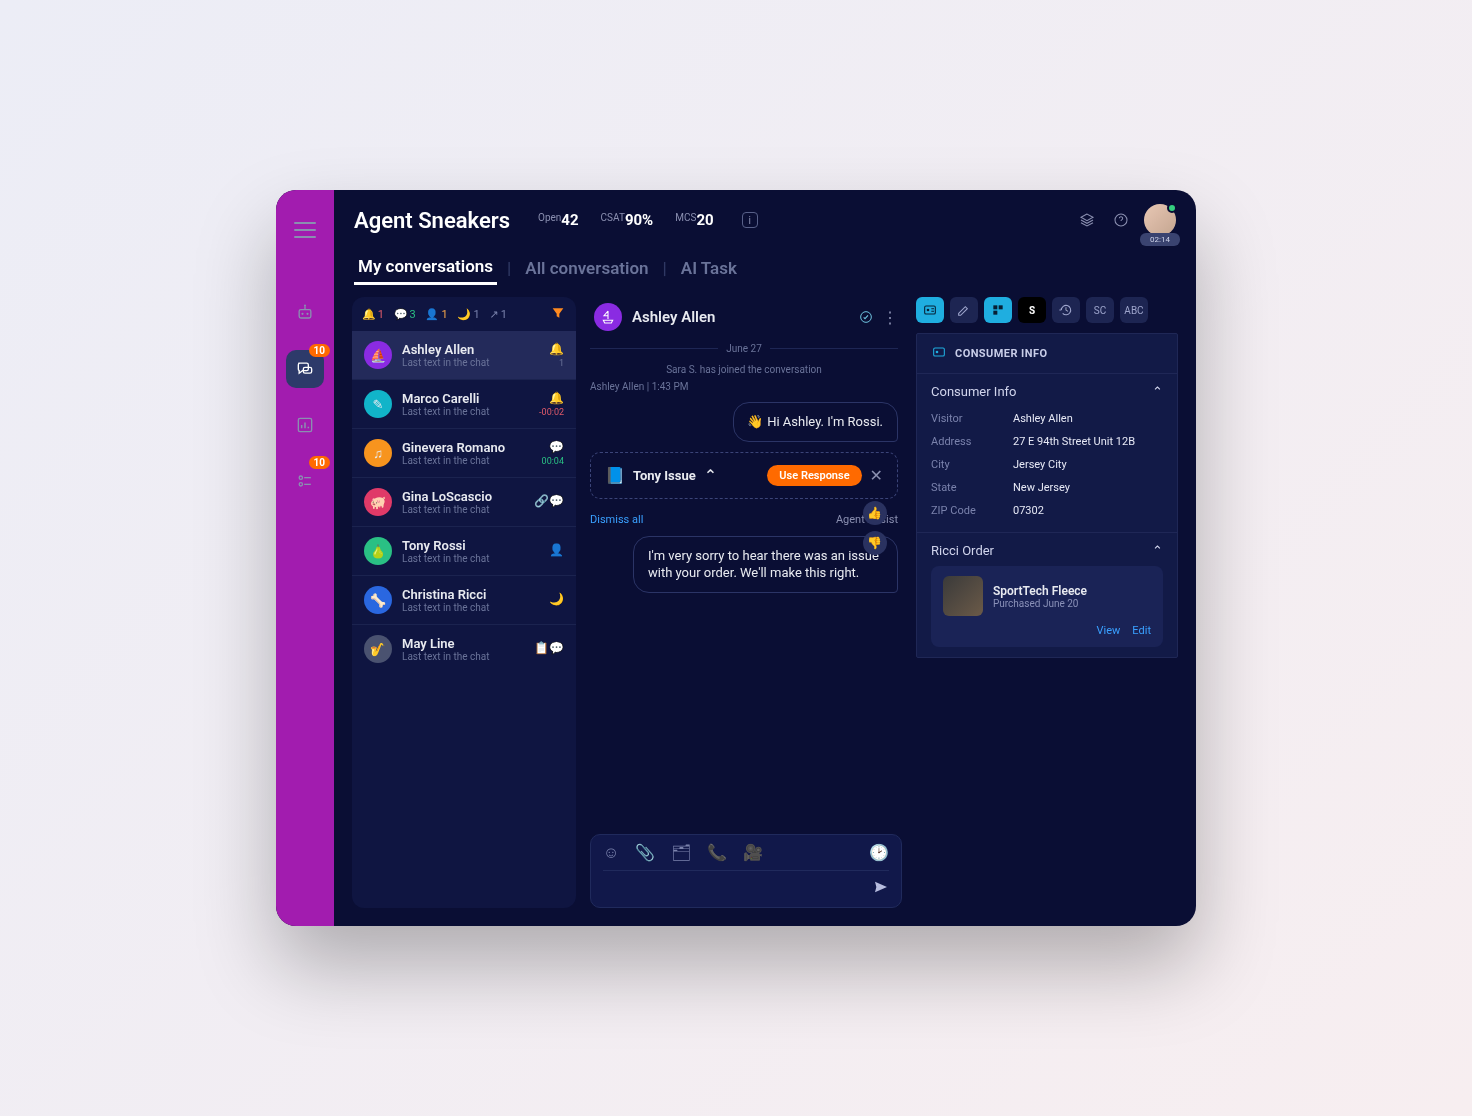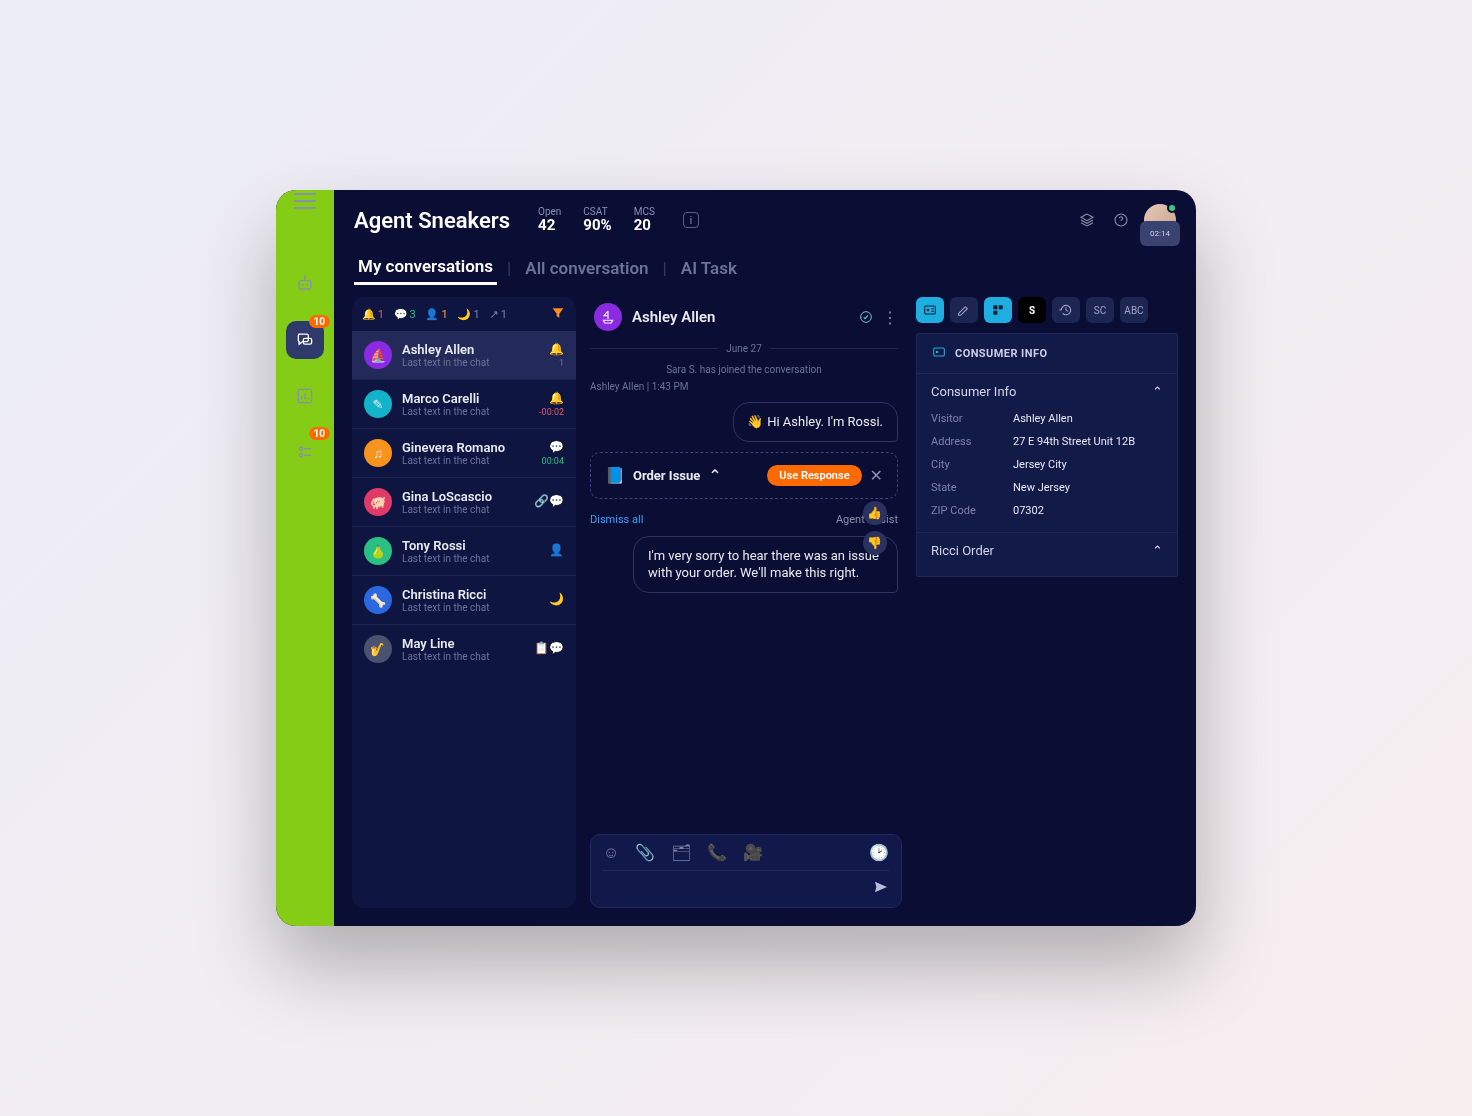--- a/index.html
+++ b/index.html
@@ -1,36 +1,36 @@
 <!DOCTYPE html>
 <html><head>
 <meta charset="utf-8">
 <style>
   *{box-sizing:border-box;margin:0;padding:0;font-family:-apple-system,BlinkMacSystemFont,"Segoe UI",Roboto,sans-serif}
   body{background:linear-gradient(135deg,#ecedf6 0%,#f7eef0 100%);width:1472px;height:1116px;display:flex;align-items:center;justify-content:center}
   .app{width:920px;height:736px;background:#0a0e34;border-radius:20px;display:flex;overflow:hidden;box-shadow:0 40px 80px rgba(0,0,0,.28);color:#e8eaf0}
-  .rail{width:58px;background:#84cc16;display:flex;flex-direction:column;align-items:center;padding-top:3px;gap:18px}
+  .rail{width:58px;background:#a21caf;display:flex;flex-direction:column;align-items:center;padding-top:32px;gap:18px}
   .hamburger{width:22px;height:16px;display:flex;flex-direction:column;justify-content:space-between;cursor:pointer}
   .hamburger span{height:2px;background:#8a8fb0;border-radius:2px}
   .rail-btn{width:38px;height:38px;border-radius:10px;display:flex;align-items:center;justify-content:center;position:relative;cursor:pointer;color:#8a8fb0}
   .rail-btn.active{background:#2d3a6a;color:#fff}
   .badge{position:absolute;top:-6px;right:-6px;background:#ff6a00;color:#fff;font-size:10px;font-weight:700;padding:1px 5px;border-radius:8px;min-width:18px;text-align:center}
   .main{flex:1;display:flex;flex-direction:column}
   .header{height:60px;padding:0 20px;display:flex;align-items:center;gap:28px}
   .title{font-size:22px;font-weight:600;color:#fff}
   .metrics{display:flex;gap:22px}
-  .metric{display:flex;flex-direction:column;line-height:1.1}
+  .metric{display:flex;flex-direction:row;line-height:1.1}
   .metric .lbl{font-size:10px;color:#8a8fb0}
   .metric .val{font-size:15px;font-weight:700;color:#fff}
   .info{width:16px;height:16px;border:1px solid #586089;border-radius:4px;display:flex;align-items:center;justify-content:center;font-size:10px;color:#8a8fb0}
   .header-right{margin-left:auto;display:flex;align-items:center;gap:12px}
   .hicon{width:22px;height:22px;display:flex;align-items:center;justify-content:center;color:#8a8fb0;cursor:pointer}
   .avatar-wrap{position:relative}
   .avatar-wrap .dot{position:absolute;top:-1px;right:-1px;width:10px;height:10px;background:#35d07f;border-radius:50%;border:2px solid #0a0e34}
-  .avatar-wrap .timer{position:absolute;bottom:-10px;left:-4px;right:-4px;font-size:8px;text-align:center;background:#3a4370;border-radius:6px;padding:8px 0;color:#cdd2e8}
+  .avatar-wrap .timer{position:absolute;bottom:-10px;left:-4px;right:-4px;font-size:8px;text-align:center;background:#3a4370;border-radius:6px;padding:2px 0;color:#cdd2e8}
   .avatar{width:32px;height:32px;border-radius:50%;background:linear-gradient(135deg,#e8c7b4,#c4a590);}
   .tabs{padding:0 20px;display:flex;gap:10px;align-items:center;font-size:17px;font-weight:600}
   .tab{color:#6a7399;padding:6px 4px;cursor:pointer}
   .tab.active{color:#fff;border-bottom:3px solid #fff}
   .tab-sep{color:#2f3863}
   .workspace{flex:1;display:flex;gap:14px;padding:12px 18px 18px 18px;min-height:0}
   .list{width:224px;background:#0f1541;border-radius:12px;display:flex;flex-direction:column;overflow:hidden}
   .list-filters{height:34px;display:flex;align-items:center;gap:10px;padding:0 10px;color:#666f9a;font-size:11px}
   .filter-funnel{margin-left:auto;color:#ff8a1f}
   .fchip{display:flex;align-items:center;gap:2px}
@@ -313,21 +313,21 @@
           <div class="dateline">
               <span>June 27</span>
             </div>
           <div class="sys">Sara S. has joined the conversation</div>
           <div class="meta">Ashley Allen  |  1:43 PM</div>
           <div class="bubble agent" style="align-self:flex-end">👋 Hi Ashley. I'm Rossi.</div>
 
           <div class="suggest">
             <div class="suggest-row1">
               <span>📘</span>
-              <span class="stitle">Order Issue</span>
+              <span class="stitle">Tony Issue</span>
               <span style="cursor:pointer">⌃</span>
               <span class="pill">Use Response</span>
               <span class="closex">✕</span>
             </div>
             <div class="thumbs">
               <div class="thumb">👍</div>
               <div class="thumb">👎</div>
             </div>
           </div>
           <div class="slinks">
@@ -421,18 +421,31 @@
                 <span class="k">ZIP Code</span>
                 <span class="v">07302</span>
               </div>
           </div>
           <div style="height:1px;background:#1f2756"></div>
           <div class="sect">
             <div class="sect-h">
                 <span>Ricci Order</span>
                 <span>⌃</span>
               </div>
+            <div class="order">
+              <div class="orow">
+                <div class="oimg"></div>
+                <div class="otxt">
+                  <div class="t">SportTech Fleece</div>
+                  <div class="s">Purchased June 20</div>
+                </div>
+              </div>
+              <div class="olinks">
+                <span>View</span>
+                <span>Edit</span>
+              </div>
+            </div>
           </div>
         </div>
       </div>
     </div>
   </div>
 </div>
 
 </body></html>

